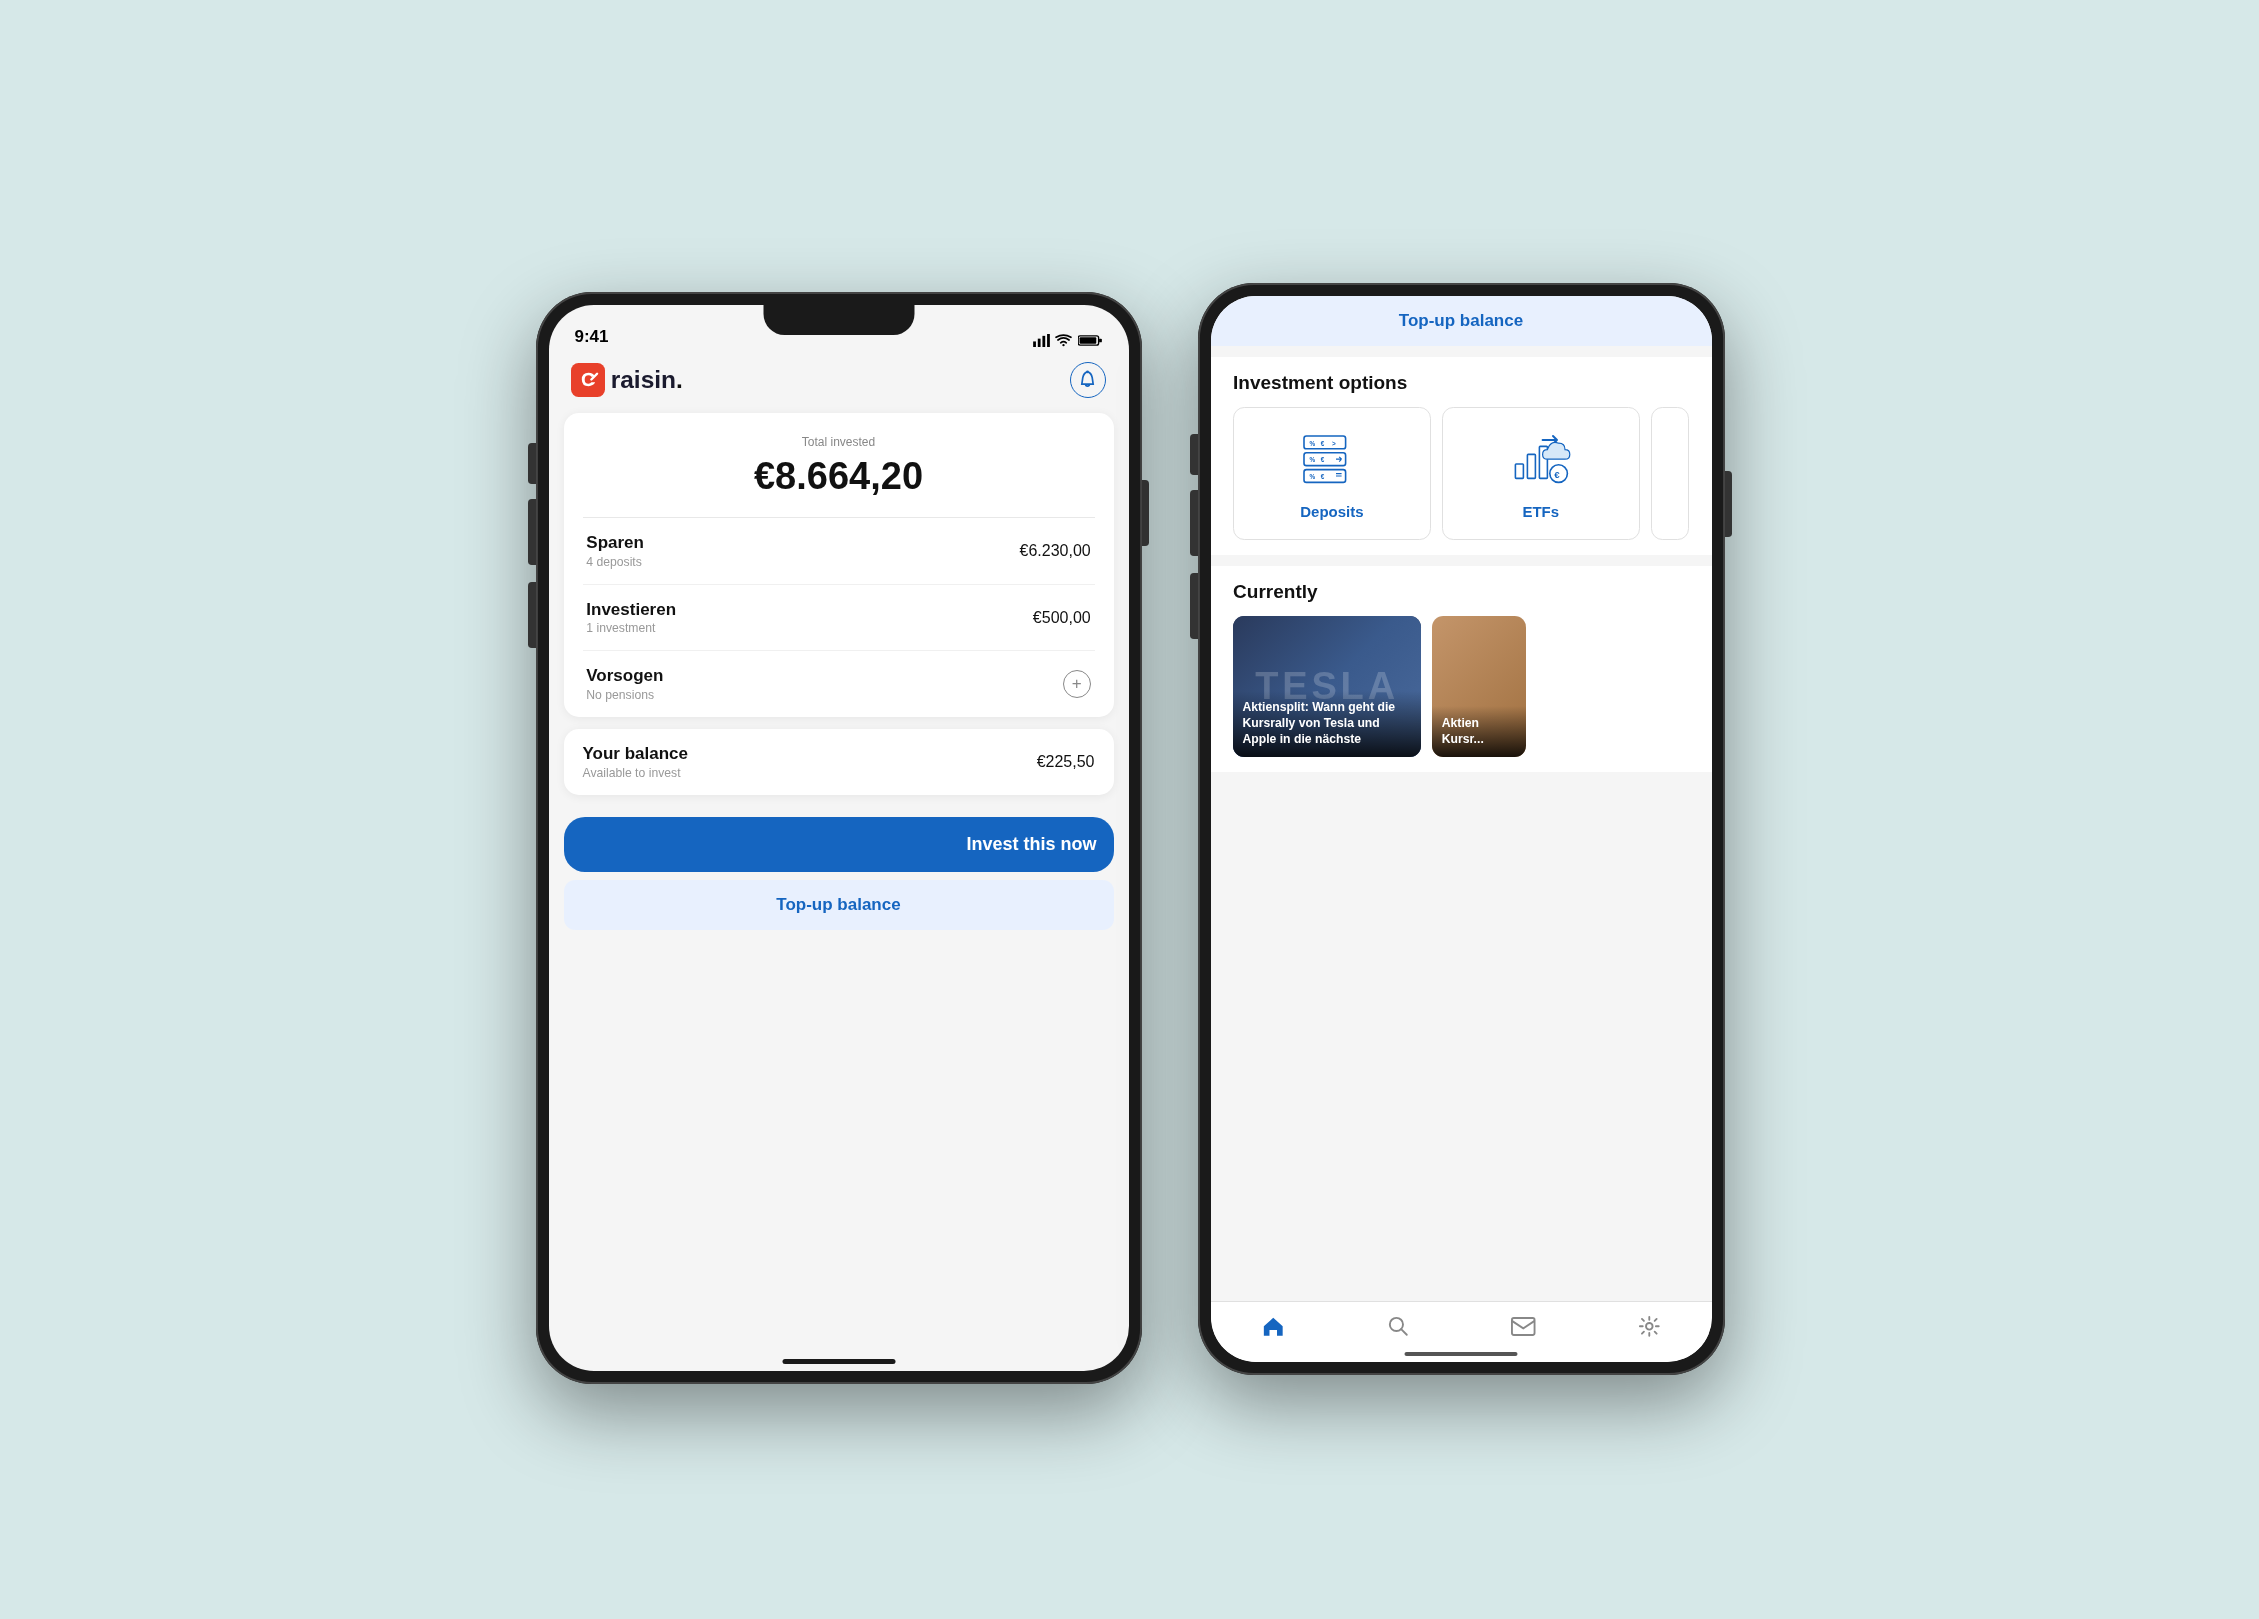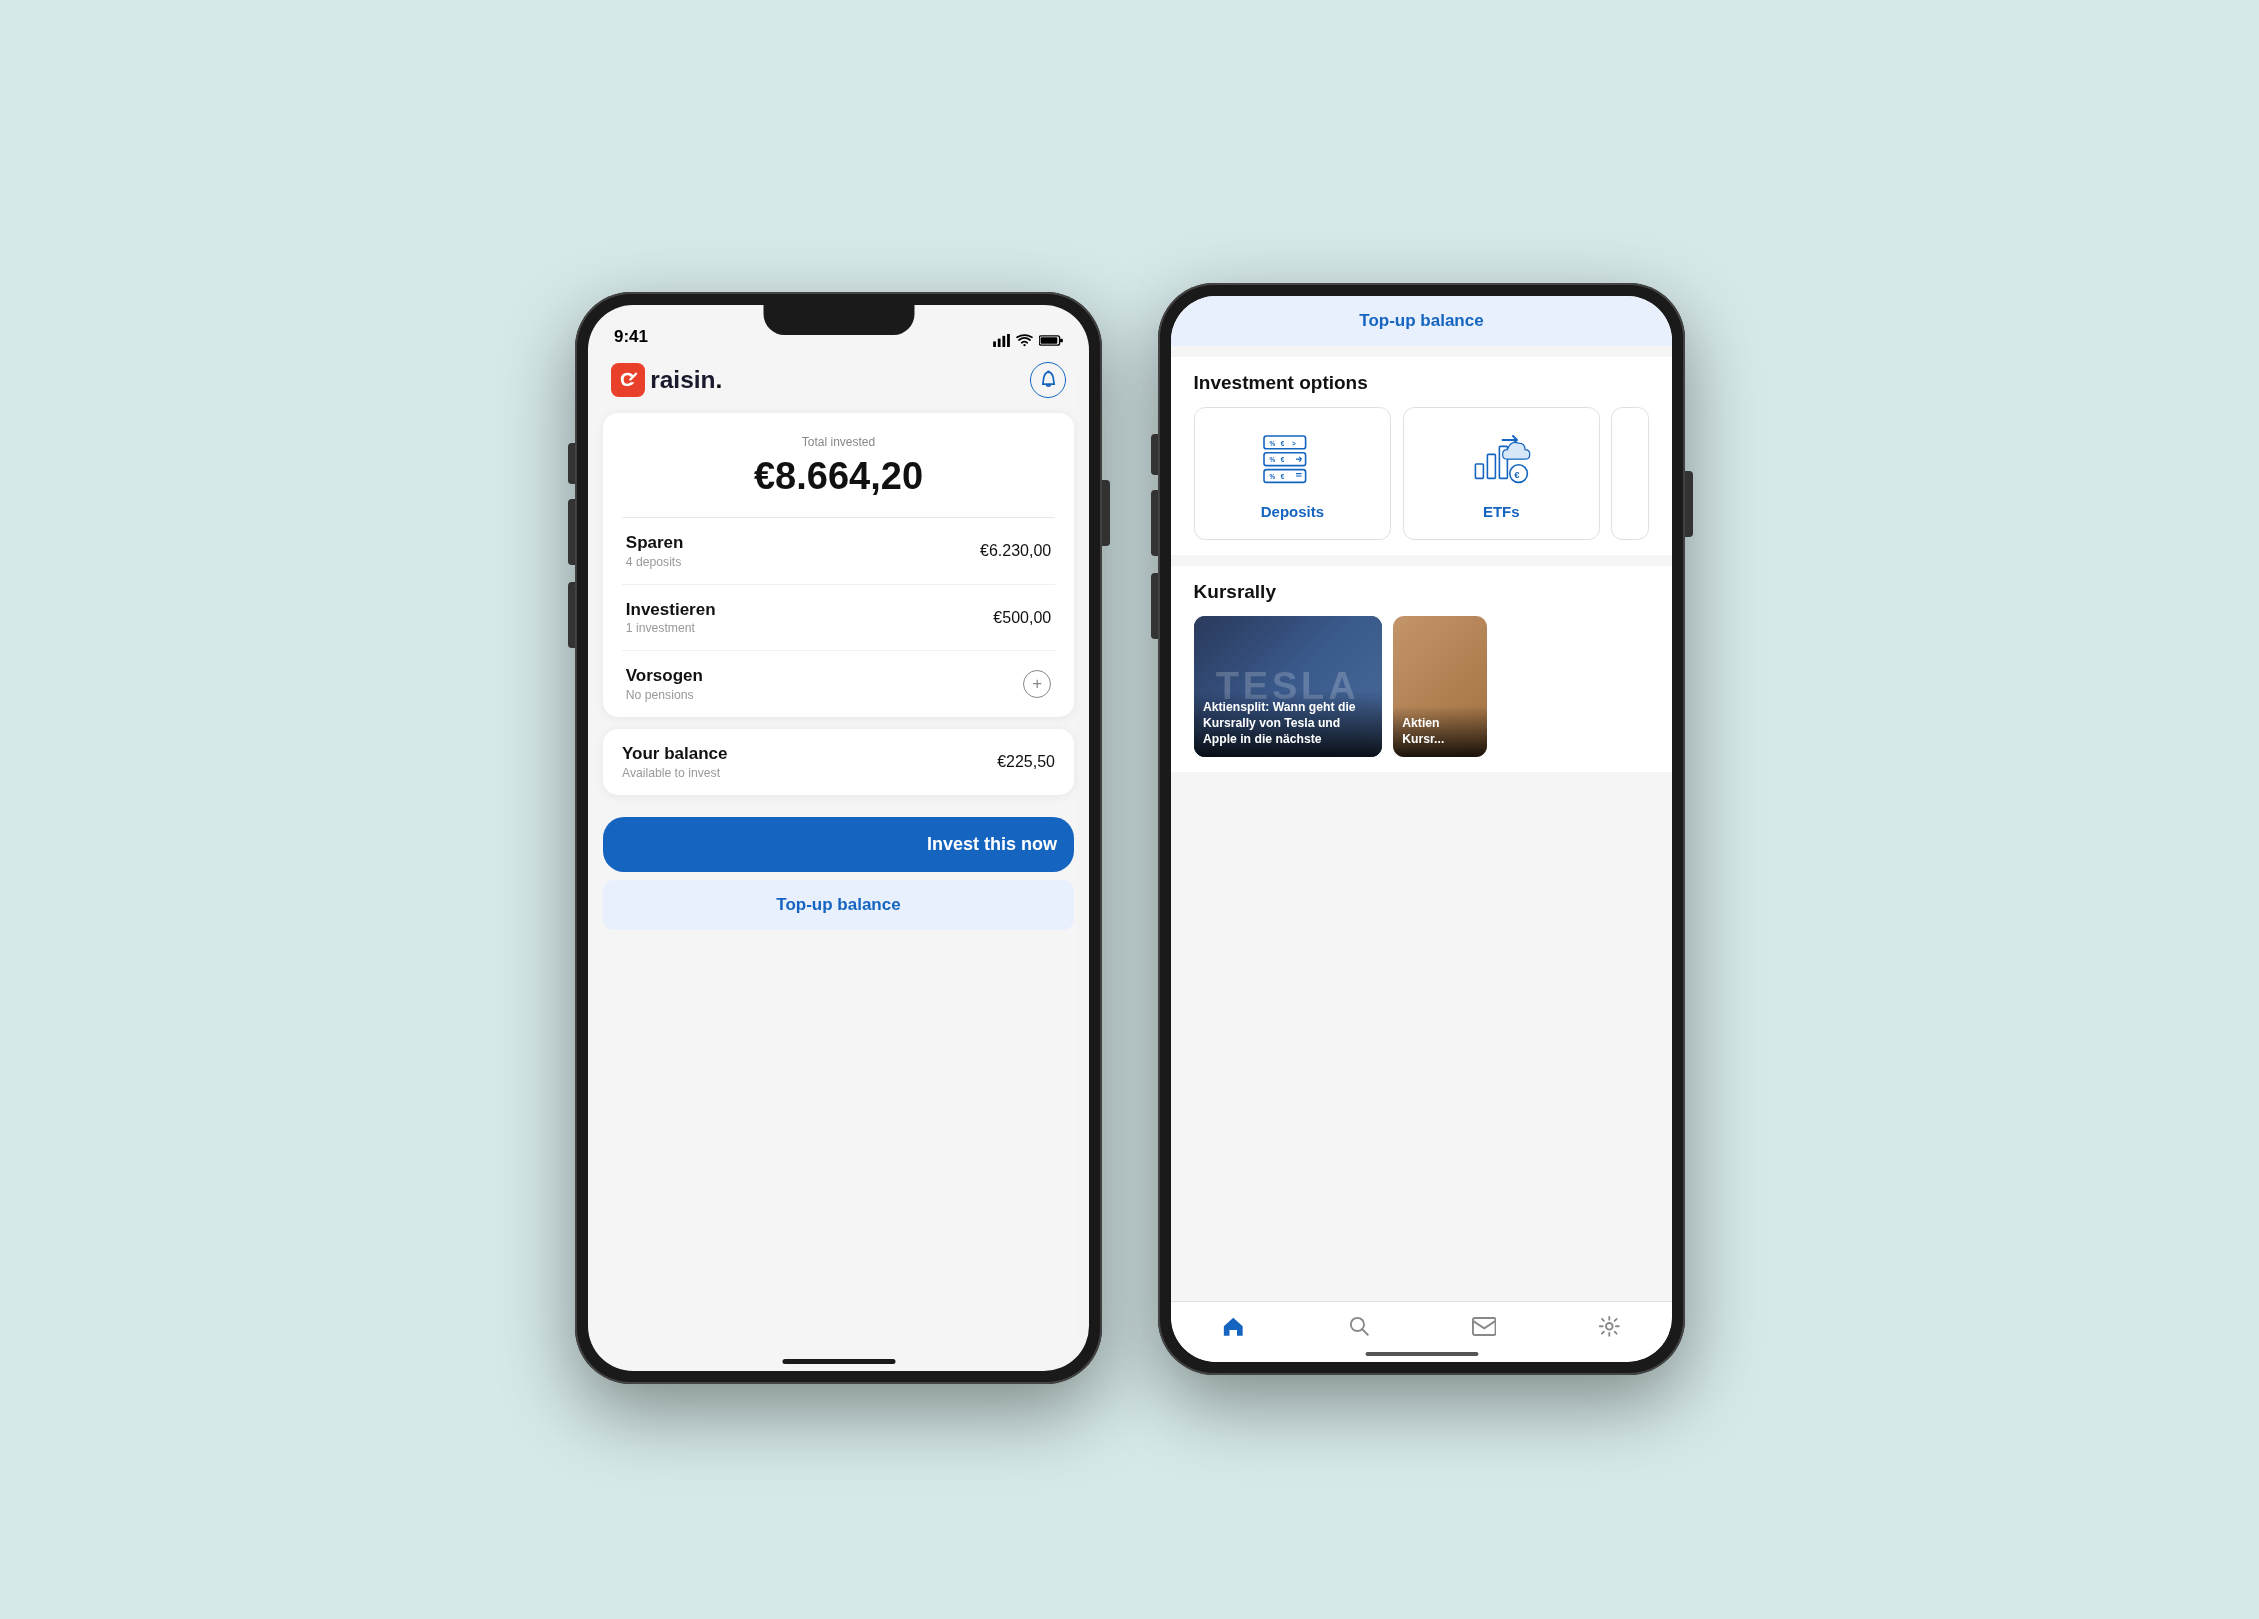--- a/index.html
+++ b/index.html
@@ -18,21 +18,21 @@
     
     .phone-frame {
       background: #1a1a1a;
       border-radius: 56px;
       position: relative;
       box-shadow: 0 28px 75px rgba(0,0,0,0.4), inset 0 0 0 1.9px #444;
     }
 
     
     .phone-left {
-      width: 527px;
+      width: 606px;
       height: 1092px;
       margin-top: 56px;
       padding-left: 32px;
     }
 
     .phone-left .phone-screen {
       position: absolute;
       top: 13px;
       left: 13px;
       right: 13px;
@@ -616,21 +616,21 @@
               </svg>
             </div>
             <span class="option-label">ETFs</span>
           </div>
 
           <div style="width:38px; background:white; border:0.9px solid #e0e0e0; border-radius:11.3px; overflow:hidden; flex-shrink:0;"></div>
         </div>
       </div>
 
       <div class="articles-section">
-        <div class="section-title">Kursrally</div>
+        <div class="section-title">Currently</div>
         <div class="articles-row">
 
           <div class="article-card">
             <div class="article-bg-tesla">
               <div class="tesla-text">TESLA</div>
             </div>
             <div class="article-overlay">
               <div class="article-title-text">Aktiensplit: Wann geht die Kursrally von Tesla und Apple in die nächste</div>
             </div>
           </div>

